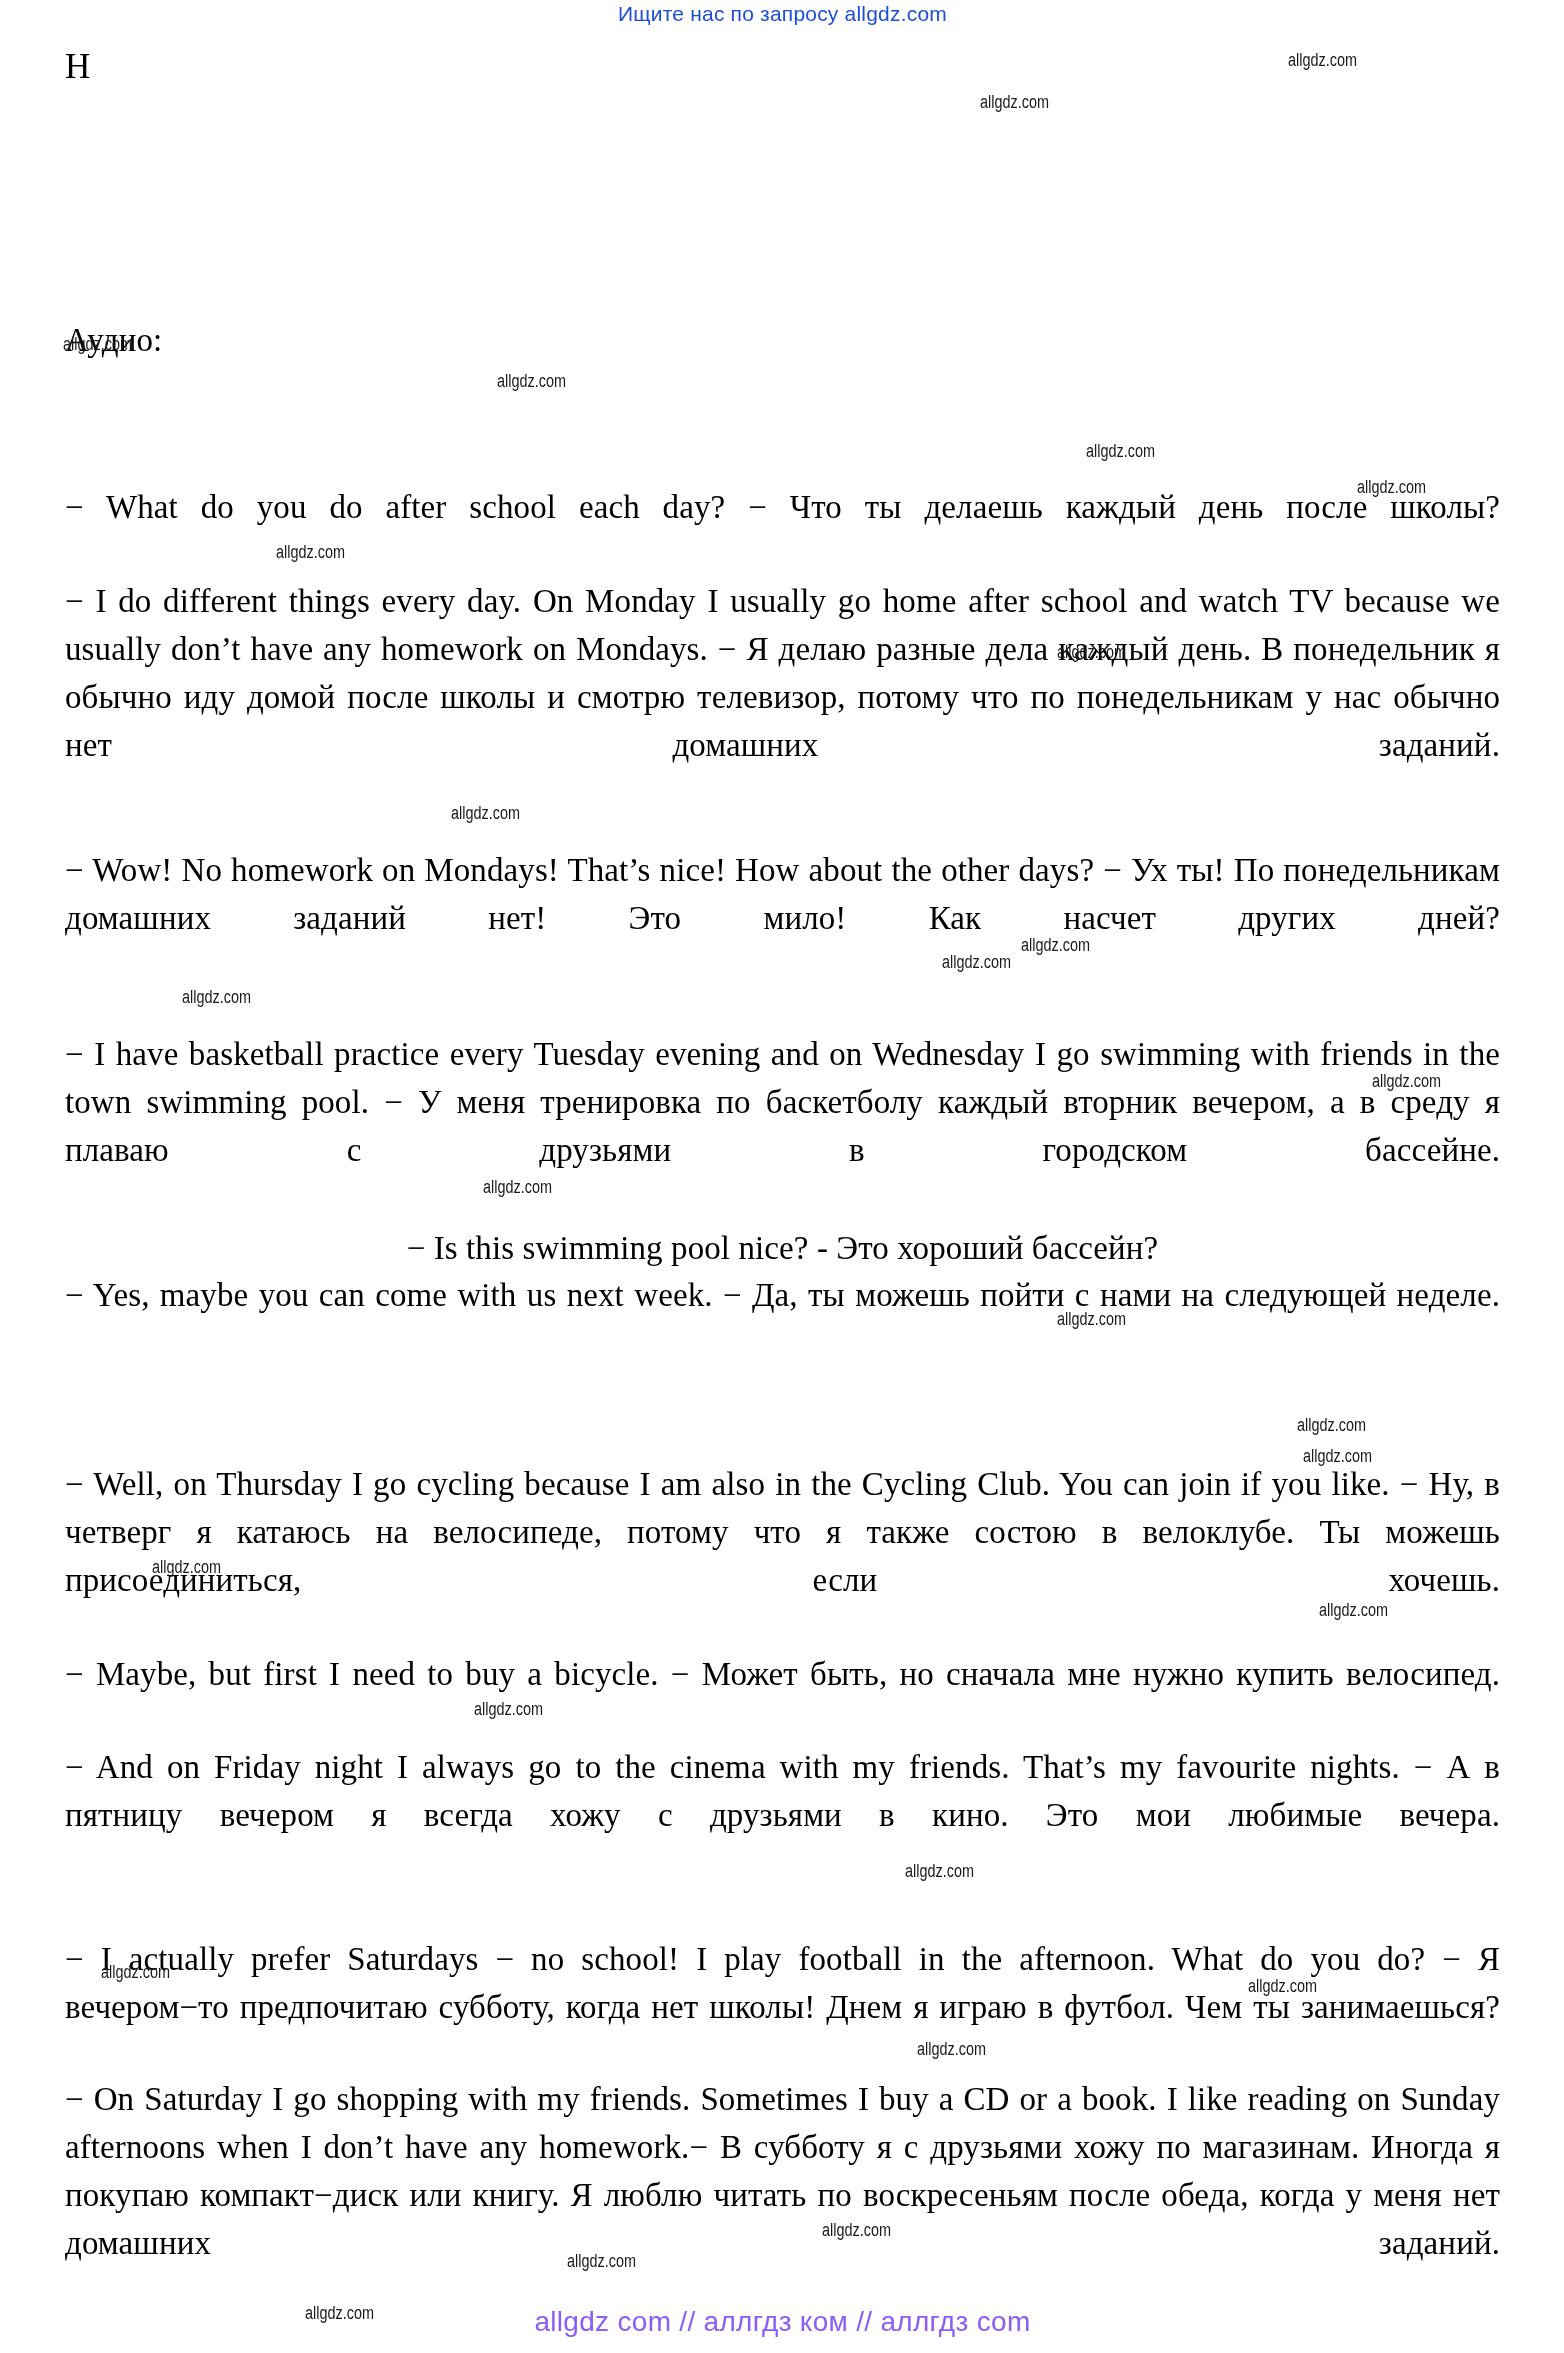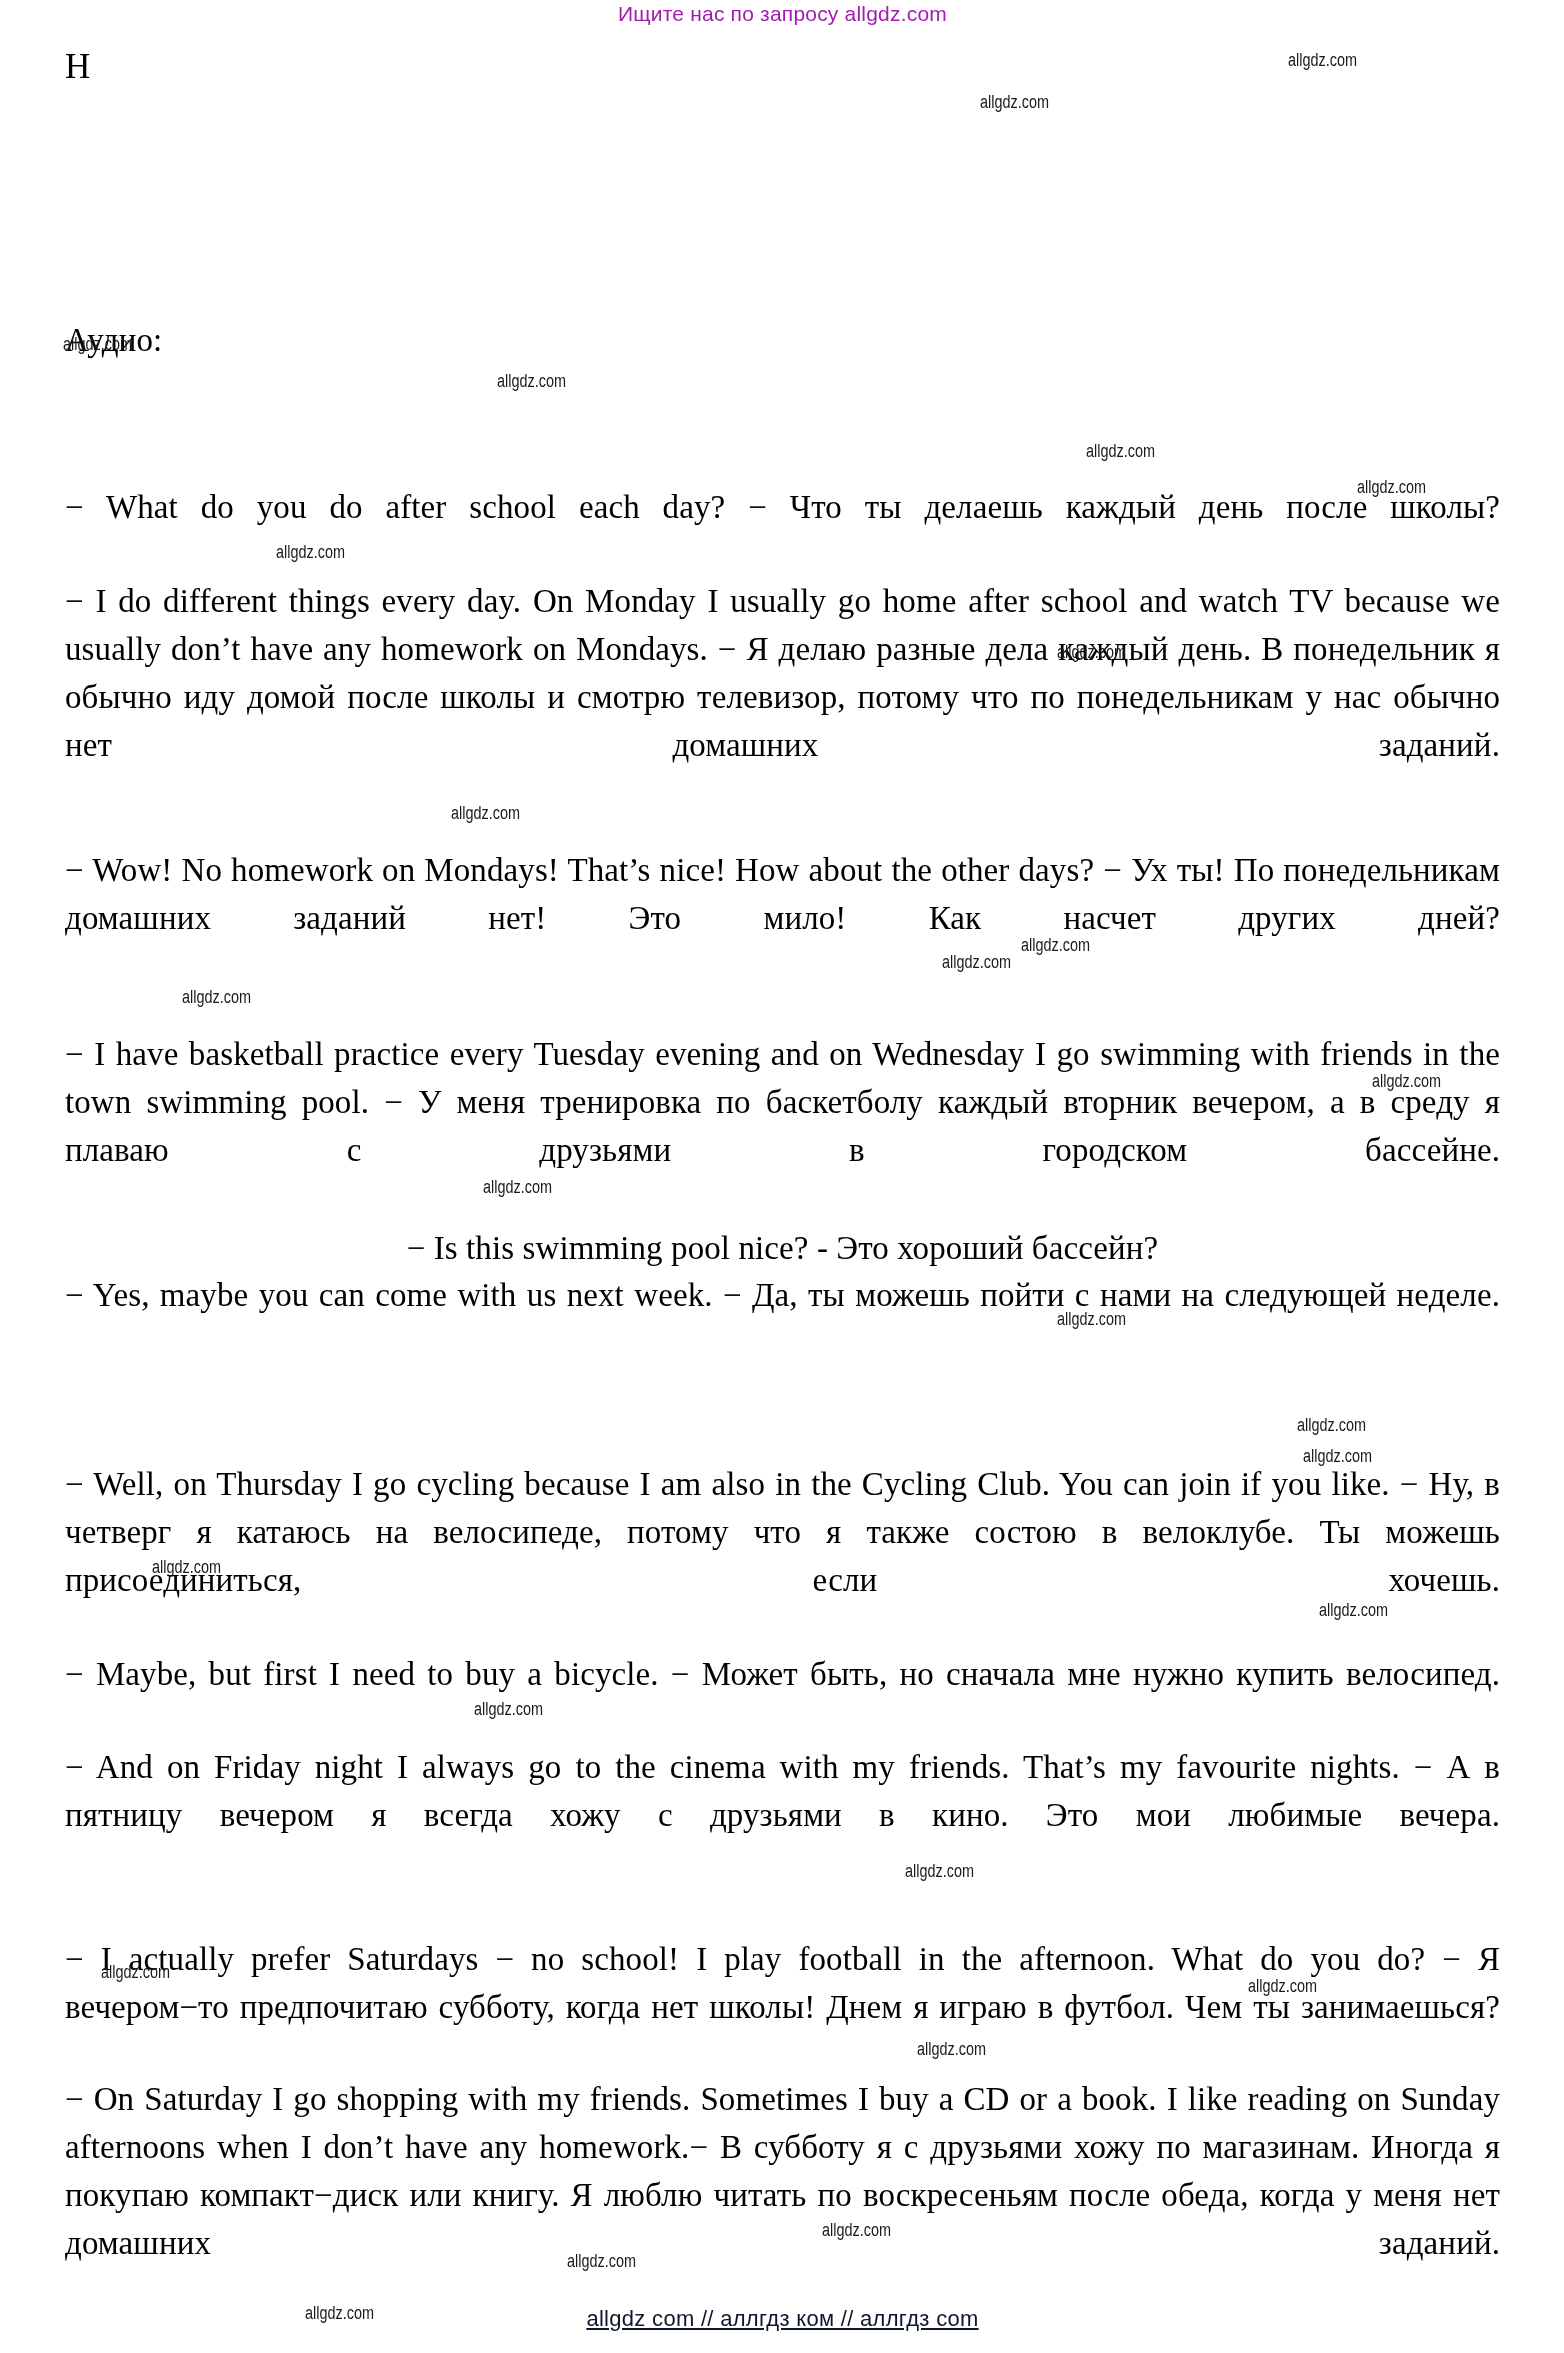--- a/index.html
+++ b/index.html
@@ -19,21 +19,21 @@
   
   #promo-banner {
     position: absolute;
     left: 0;
     top: 1.5px;
     width: 1565px;
     text-align: center;
     font-family: "Liberation Sans", "DejaVu Sans", sans-serif;
     font-size: 21px;
     font-weight: 400;
-    color: #a21caf;
+    color: #1d4ed8;
     letter-spacing: 0.2px;
     white-space: nowrap;
   }
 
   
   #page {
     position: absolute;
     left: 65px;
     top: 0;
     width: 1435px;
@@ -98,25 +98,24 @@
   }
 
   
   #footer-links {
     position: absolute;
     left: 0;
     top: 2306px;
     width: 1565px;
     text-align: center;
     font-family: "Liberation Sans", "DejaVu Sans", sans-serif;
-    font-size: 22px;
-    color: #0f172a;
+    font-size: 28px;
+    color: #8b5cf6;
     letter-spacing: 0.3px;
     white-space: nowrap;
-    text-decoration: underline;
   }
 </style>
 </head>
 <body>
 
 <div id="promo-banner">Ищите нас по запросу allgdz.com</div>
 
 <div id="page">
 
   <div class="heading-letter">H</div>

